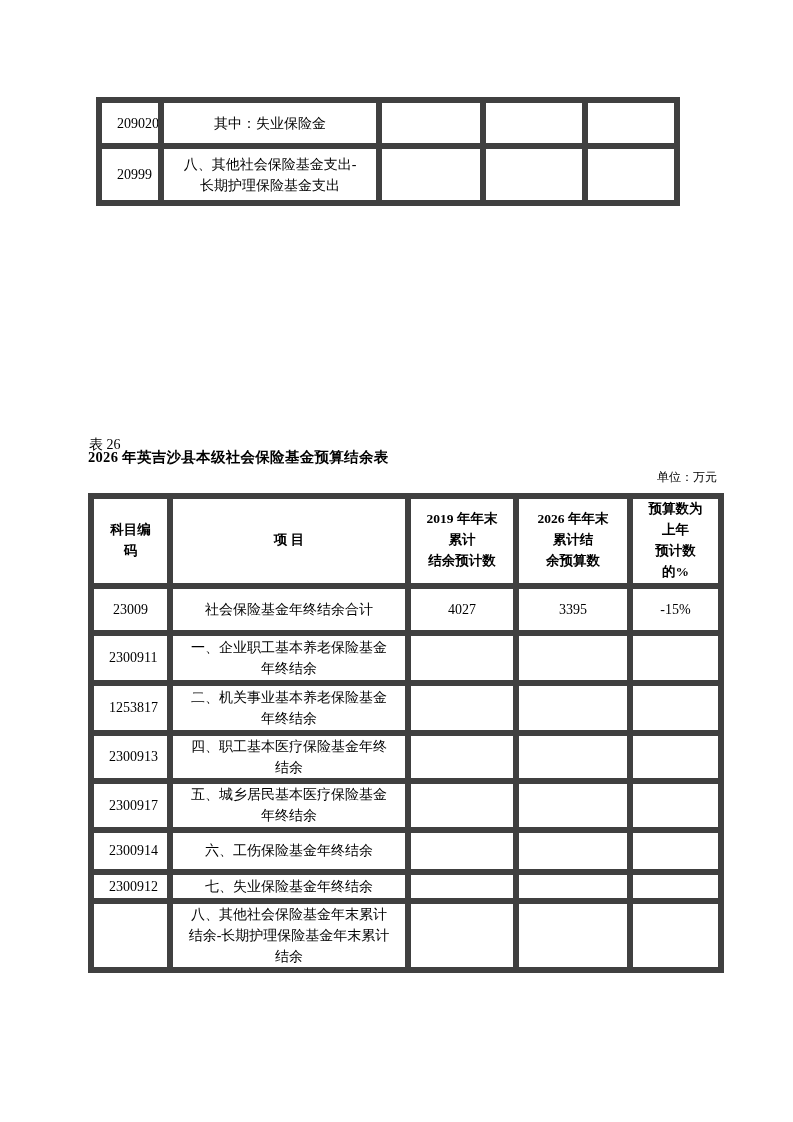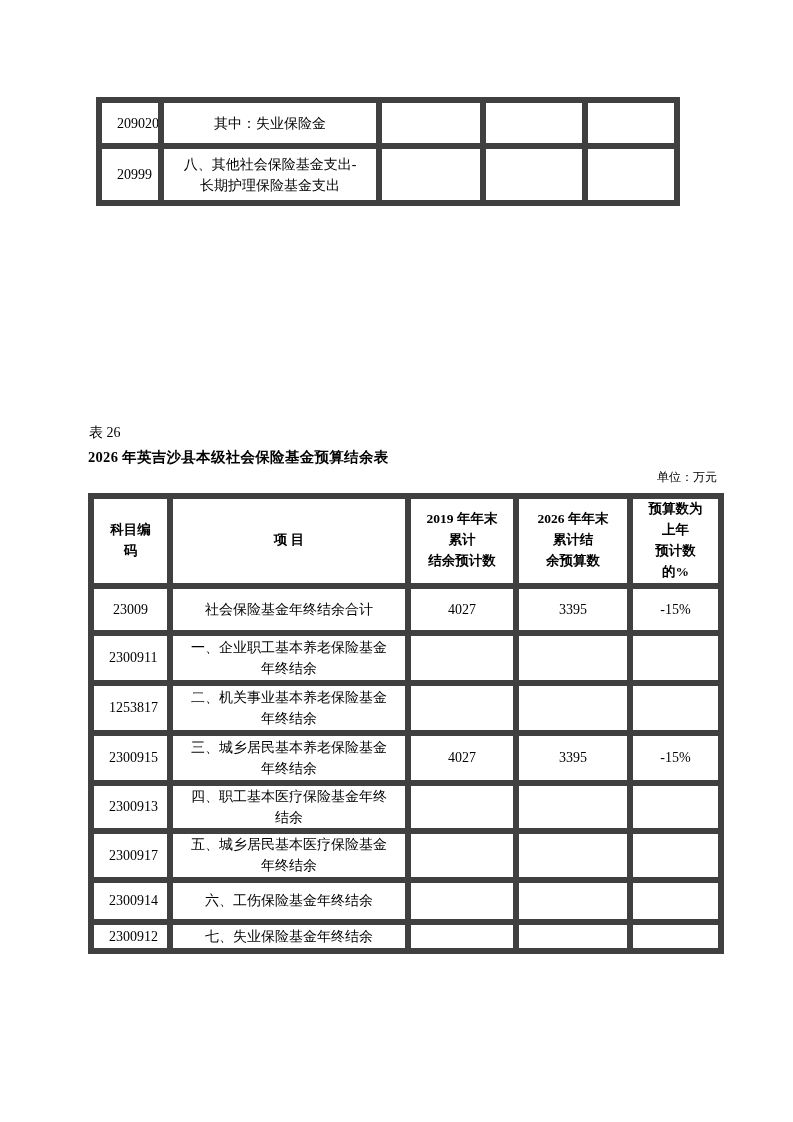--- a/index.html
+++ b/index.html
@@ -11,21 +11,21 @@
   }
   table { border-collapse:collapse; table-layout:fixed; }
   td, th {
     border:6px solid #404040; text-align:center; vertical-align:middle;
     font-size:14px; font-weight:normal; padding:0 15px; line-height:1.5;
     overflow:hidden;
   }
   
   .t-top { position:absolute; left:96px; top:97px; width:578px; }
   
-  .label26 { position:absolute; left:89px; top:424px; font-size:14px; }
+  .label26 { position:absolute; left:89px; top:436px; font-size:14px; }
   .title26 { position:absolute; left:88px; top:448px; width:630px; text-align:left;
              font-size:14.5px; font-weight:bold; letter-spacing:0.3px; }
   .unit26  { position:absolute; left:88px; top:469px; width:629px; text-align:right; font-size:12px; }
   
   .t-main { position:absolute; left:88px; top:493px; width:630px; }
   .t-main th { font-weight:bold; white-space:pre-line; font-size:13.5px; line-height:1.55; }
   .code-cell { font-size:14px; }
   .num-cell  { font-size:14px; }
   .pagenum { position:absolute; left:0; top:1016px; width:793px; text-align:center; font-size:15px; }
 </style>
@@ -97,27 +97,20 @@
       <td class="num-cell"></td>
       <td class="num-cell"></td>
     </tr>
     <tr style="height:50px">
       <td class="code-cell">1253817</td>
       <td>二、机关事业基本养老保险基金年终结余</td>
       <td class="num-cell"></td>
       <td class="num-cell"></td>
       <td class="num-cell"></td>
     </tr>
-    <tr style="height:50px">
-      <td class="code-cell">2300915</td>
-      <td>三、城乡居民基本养老保险基金年终结余</td>
-      <td class="num-cell">4027</td>
-      <td class="num-cell">3395</td>
-      <td class="num-cell">-15%</td>
-    </tr>
     <tr style="height:41px">
       <td class="code-cell">2300913</td>
       <td>四、职工基本医疗保险基金年终结余</td>
       <td class="num-cell"></td>
       <td class="num-cell"></td>
       <td class="num-cell"></td>
     </tr>
     <tr style="height:49px">
       <td class="code-cell">2300917</td>
       <td>五、城乡居民基本医疗保险基金年终结余</td>
@@ -132,17 +125,24 @@
       <td class="num-cell"></td>
       <td class="num-cell"></td>
     </tr>
     <tr style="height:29px">
       <td class="code-cell">2300912</td>
       <td>七、失业保险基金年终结余</td>
       <td class="num-cell"></td>
       <td class="num-cell"></td>
       <td class="num-cell"></td>
     </tr>
+    <tr style="height:47px">
+      <td class="code-cell"></td>
+      <td>八、其他社会保险基金年末累计结余-长期护理保险基金年末累计结余</td>
+      <td class="num-cell"></td>
+      <td class="num-cell"></td>
+      <td class="num-cell"></td>
+    </tr>
   </tbody>
     </table>
 
 
 </div>
 
 </body></html>

